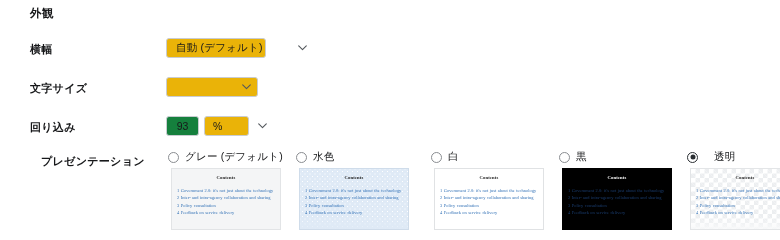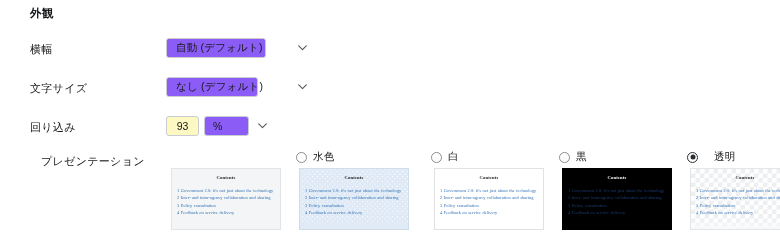--- a/index.html
+++ b/index.html
@@ -33,34 +33,34 @@
     letter-spacing: .4px;
     color: #17181a;
     white-space: nowrap;
   }
 
   
   .row-label {
     position: absolute;
     left: 14px;
     font-size: 11px;
-    font-weight: normal;
+    font-weight: bold;
     color: #17181a;
     letter-spacing: .3px;
     white-space: nowrap;
   }
 
   
   .select {
     position: absolute;
     box-sizing: border-box;
     height: 20px;
     border: 1px solid #c9ccd1;
     border-radius: 3px;
-    background: #8b5cf6;
+    background: #eab308;
     display: flex;
     align-items: center;
     padding: 0 6px 0 9px;
     font-size: 10.5px;
     color: #17181a;
     white-space: nowrap;
     letter-spacing: .2px;
     gap: 28px;
   }
   .select .sel-text { flex: 0 0 auto; }
@@ -79,21 +79,21 @@
   
   .number-input {
     position: absolute;
     box-sizing: border-box;
     left: 150px;
     top: 116px;
     width: 33px;
     height: 20px;
     border: 1px solid #c9ccd1;
     border-radius: 3px;
-    background: #fef9c3;
+    background: #15803d;
     font-size: 10.5px;
     color: #17181a;
     text-align: center;
     line-height: 18px;
     font-family: "Liberation Sans", sans-serif;
     padding: 0;
   }
 
   
   .radio-opt {
@@ -236,41 +236,44 @@
     <span class="sel-text">自動 (デフォルト)</span>
     <span class="caret">
       <svg width="9" height="6" viewBox="0 0 9 6">
           <path d="M0.7 0.8 L4.5 4.6 L8.3 0.8" fill="none" stroke="#54585d" stroke-width="1.1" stroke-linecap="round" stroke-linejoin="round"></path>
         </svg>
     </span>
   </div>
 
   <div class="row-label" id="label-wrap">文字サイズ</div>
   <div class="select" id="wrap-select">
-    <span class="sel-text">なし (デフォルト)</span>
     <span class="caret">
       <svg width="9" height="6" viewBox="0 0 9 6">
           <path d="M0.7 0.8 L4.5 4.6 L8.3 0.8" fill="none" stroke="#54585d" stroke-width="1.1" stroke-linecap="round" stroke-linejoin="round"></path>
         </svg>
     </span>
   </div>
 
   <div class="row-label" id="label-size">回り込み</div>
   <input class="number-input" type="text" value="93" style="">
   <div class="select" id="unit-select">
     <span class="sel-text">%</span>
     <span class="caret">
       <svg width="9" height="6" viewBox="0 0 9 6">
           <path d="M0.7 0.8 L4.5 4.6 L8.3 0.8" fill="none" stroke="#54585d" stroke-width="1.1" stroke-linecap="round" stroke-linejoin="round"></path>
         </svg>
     </span>
   </div>
 
   <div class="row-label" id="label-pres">プレゼンテーション</div>
 
+  <div class="radio-opt" id="opt-0">
+    <span class="radio-dot"></span>
+    <span class="radio-label">グレー (デフォルト)</span>
+  </div>
   <div class="radio-opt" id="opt-1">
     <span class="radio-dot"></span>
     <span class="radio-label">水色</span>
   </div>
   <div class="radio-opt" id="opt-2">
     <span class="radio-dot"></span>
     <span class="radio-label">白</span>
   </div>
   <div class="radio-opt" id="opt-3">
     <span class="radio-dot"></span>

